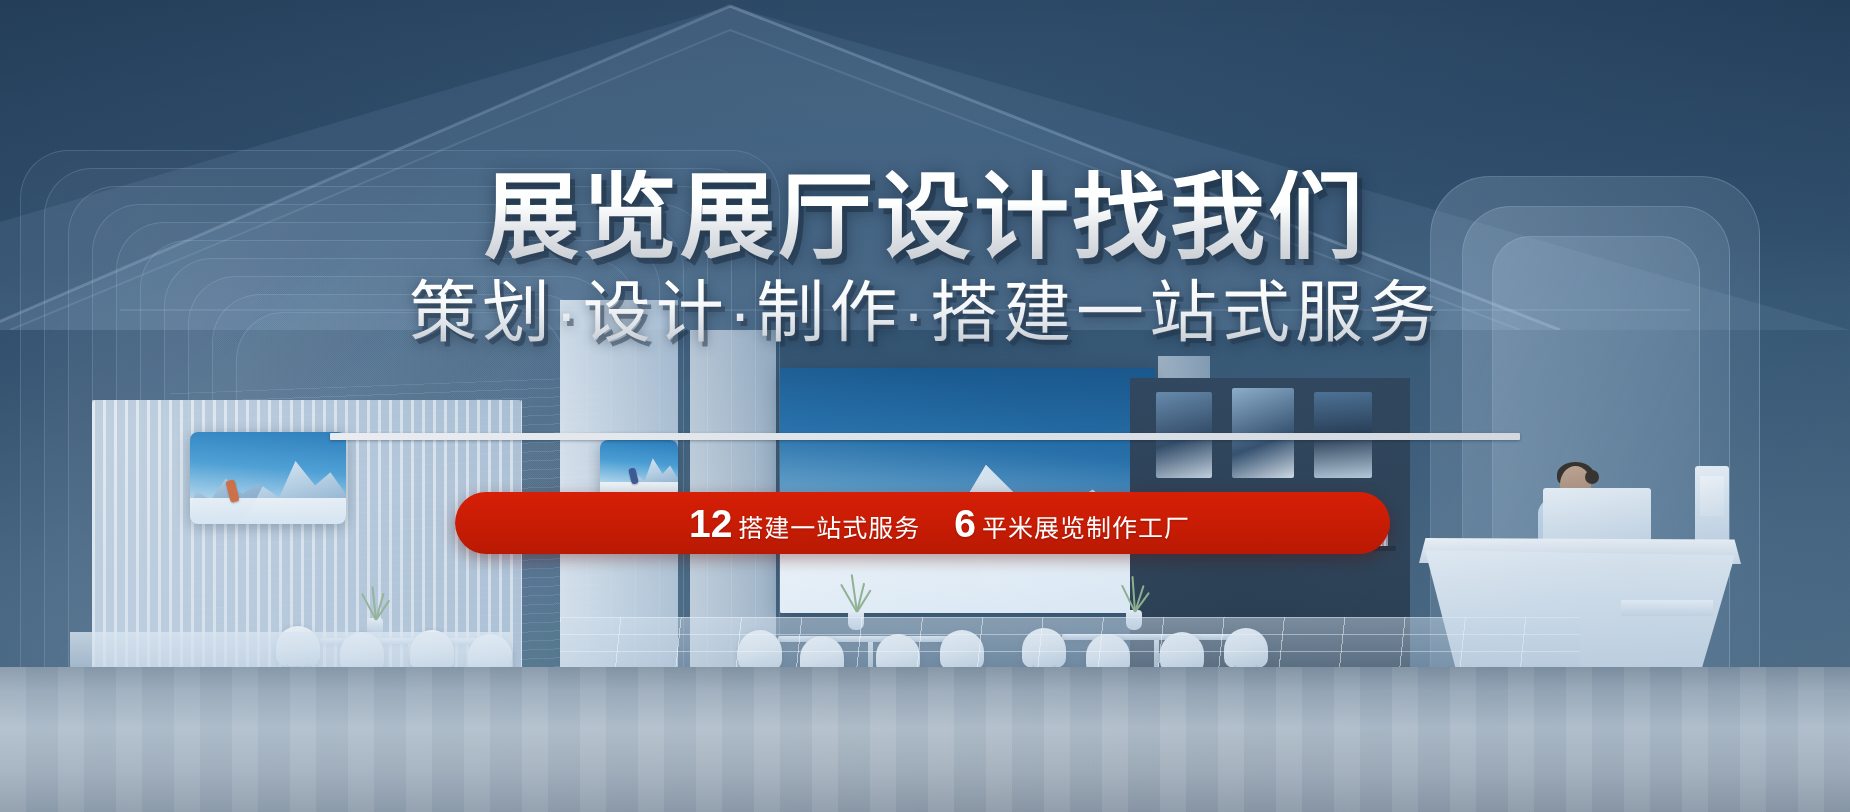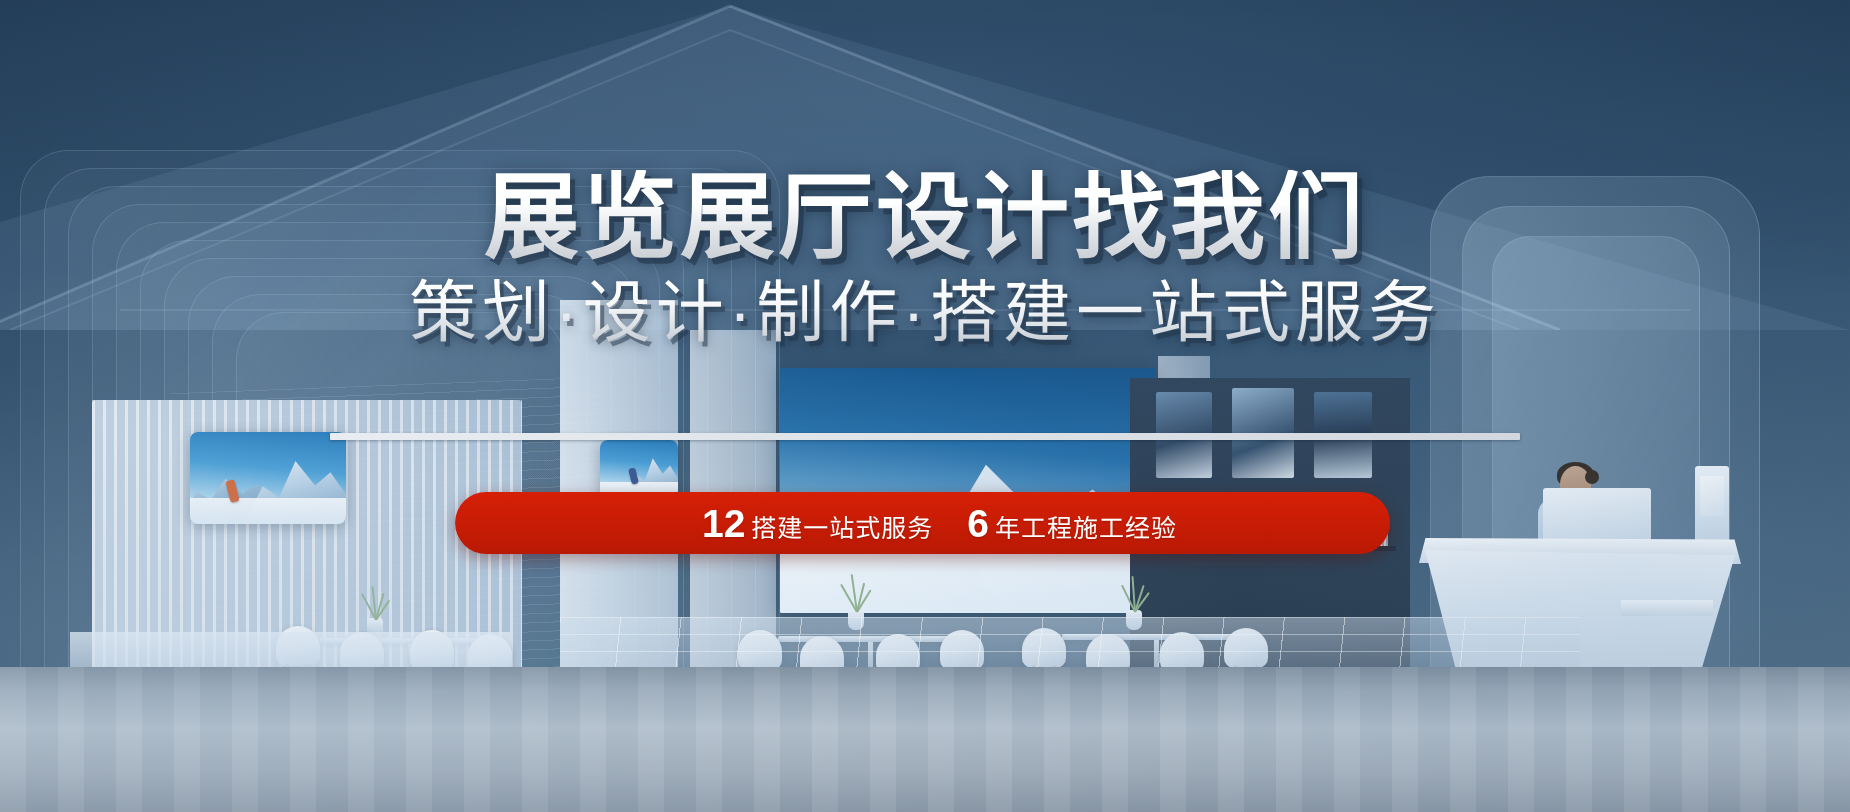--- a/index.html
+++ b/index.html
@@ -456,18 +456,18 @@
 
     <div class="pill">
       <span class="gap"></span>
       <span class="stat">
         <span class="num">12</span>
         <span class="txt">搭建一站式服务</span>
       </span>
       <span class="gap"></span>
       <span class="stat">
         <span class="num">6</span>
-        <span class="txt">年工程施工经验</span>
+        <span class="txt">平米展览制作工厂</span>
       </span>
     </div>
 
   </div>
 </div>
 
 </body></html>

